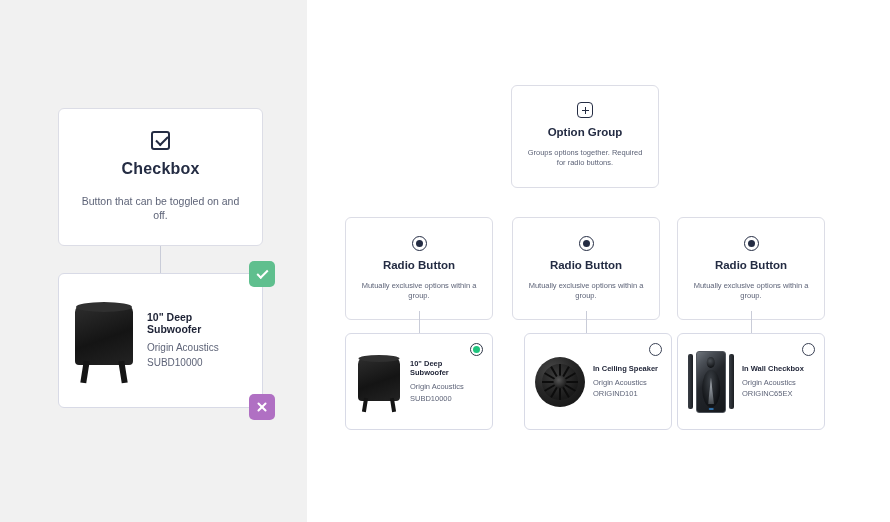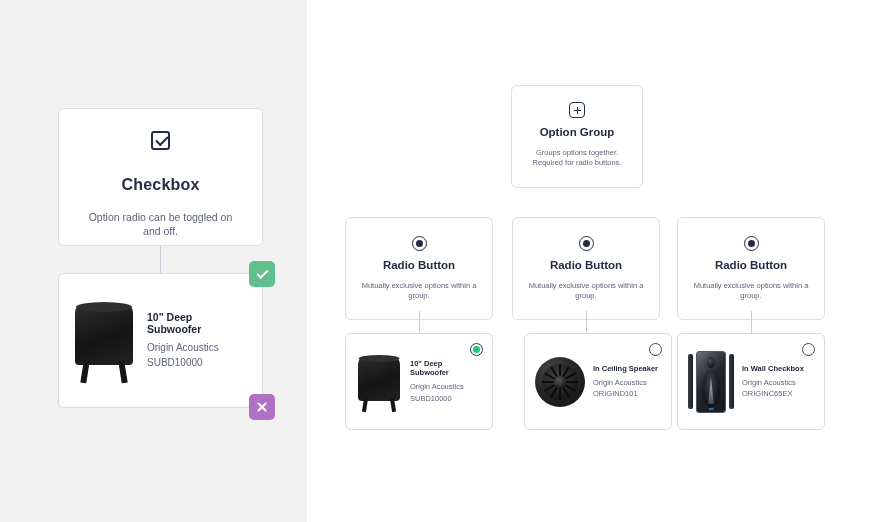--- a/index.html
+++ b/index.html
@@ -35,25 +35,25 @@
   }
   .node-desc {
     text-align: center;
     color: #5e6478;
     line-height: 1.35;
   }
 
   
   .node-checkbox { left: 58px; top: 108px; width: 205px; height: 138px; }
   .node-checkbox .node-icon { margin-top: 22px; }
-  .node-checkbox .node-title { font-size: 16px; margin-top: 26px; letter-spacing: .2px; }
+  .node-checkbox .node-title { font-size: 16px; margin-top: 10px; letter-spacing: .2px; }
   .node-checkbox .node-desc { font-size: 10.5px; margin-top: 16px; padding: 0 22px; }
 
   
-  .node-optiongroup { left: 511px; top: 85px; width: 132px; height: 103px; }
+  .node-optiongroup { left: 511px; top: 85px; width: 148px; height: 103px; }
   .node-optiongroup .node-icon { margin-top: 16px; }
   .node-optiongroup .node-title { font-size: 11.5px; margin-top: 8px; }
   .node-optiongroup .node-desc { font-size: 7.5px; margin-top: 10px; padding: 0 14px; }
 
   
   .node-radio { top: 217px; width: 148px; height: 103px; }
   .node-radio.c1 { left: 345px; }
   .node-radio.c2 { left: 512px; }
   .node-radio.c3 { left: 677px; }
   .node-radio .node-icon { margin-top: 18px; }
@@ -231,21 +231,21 @@
 
 <div id="stage">
 
   <div class="left-panel"></div>
 
   <div class="node node-checkbox">
     <div class="node-icon">
       <div class="icon-checkbox-lg"></div>
     </div>
     <div class="node-title">Checkbox</div>
-    <div class="node-desc">Option radio can be toggled on and off.</div>
+    <div class="node-desc">Button that can be toggled on and off.</div>
   </div>
 
   <div class="conn" style="left:160px; top:246px; height:27px;"></div>
 
   <div class="pcard pcard-left">
     <div class="pcard-body">
       <div class="thumb thumb-sub" style="width:62px;height:88px;">
         <div class="body" style="top:8px;width:58px;height:60px;"></div>
         <div class="lip" style="top:5px;width:56px;height:10px;"></div>
         <div class="foot l" style="left:9px;top:64px;width:6px;height:22px;"></div>

